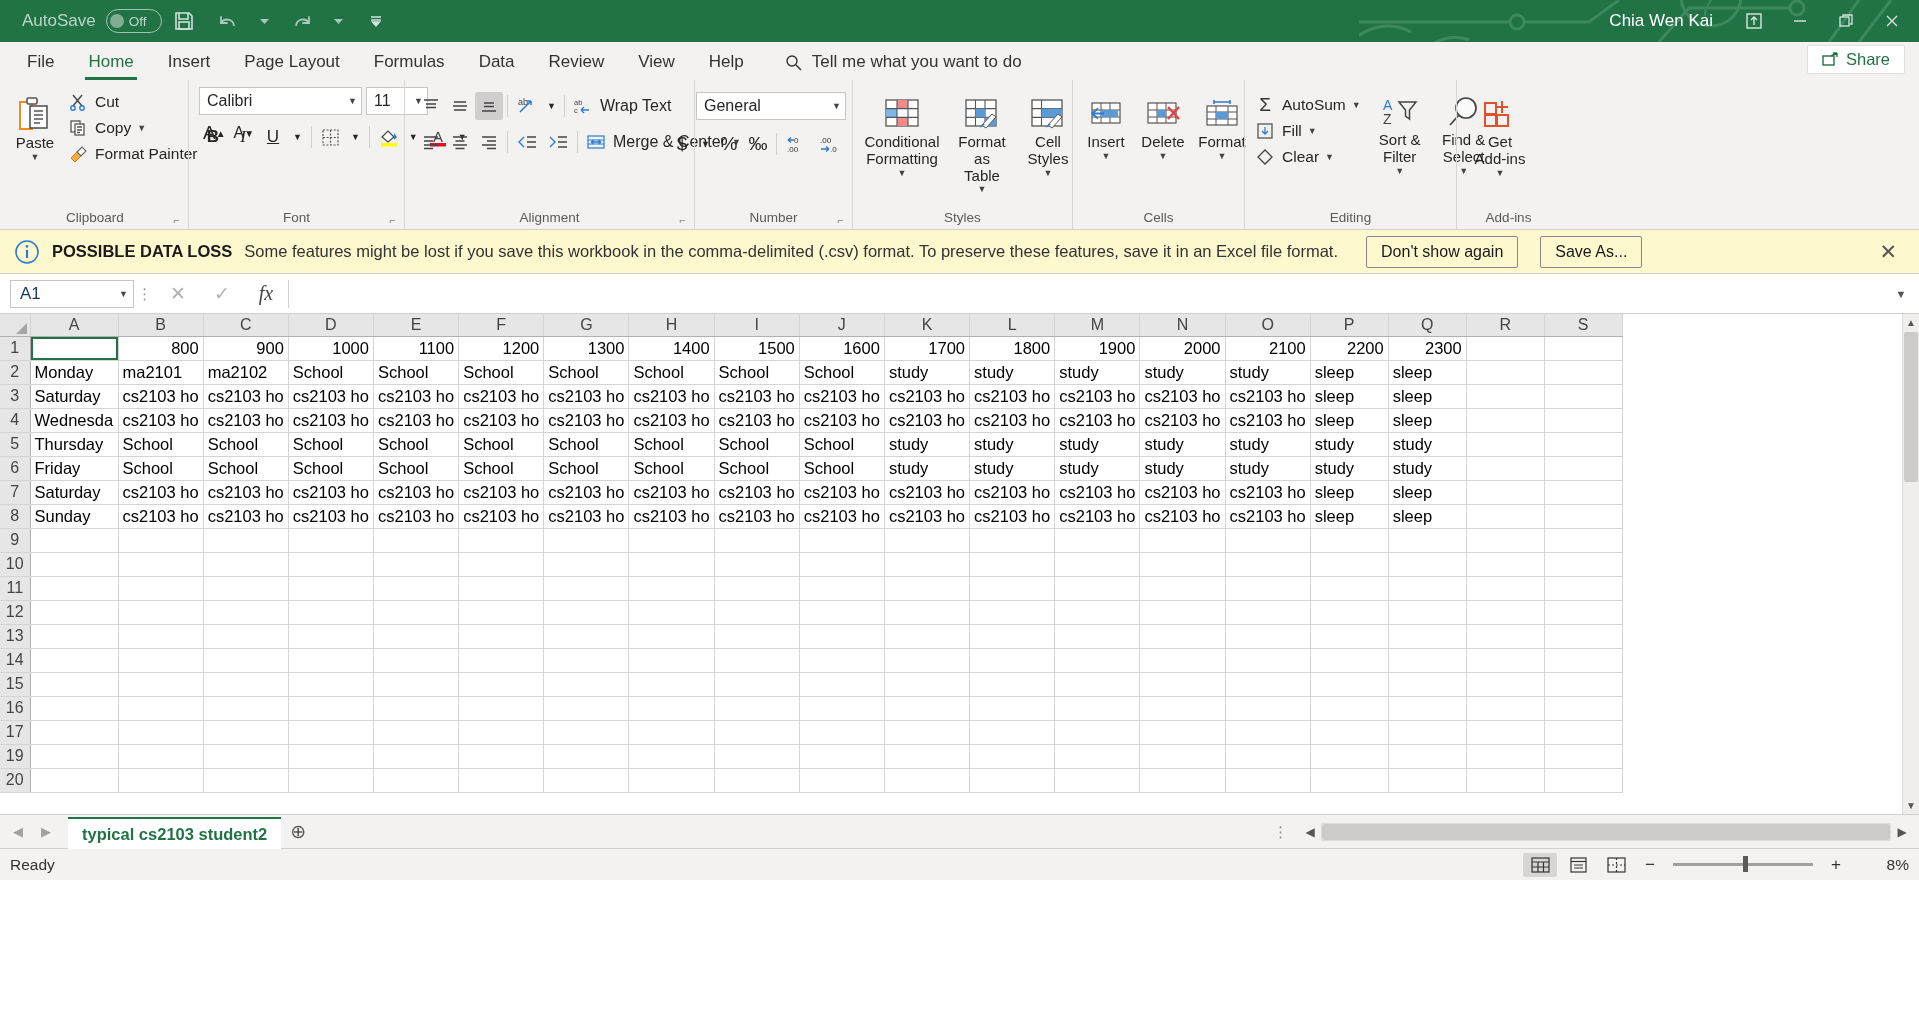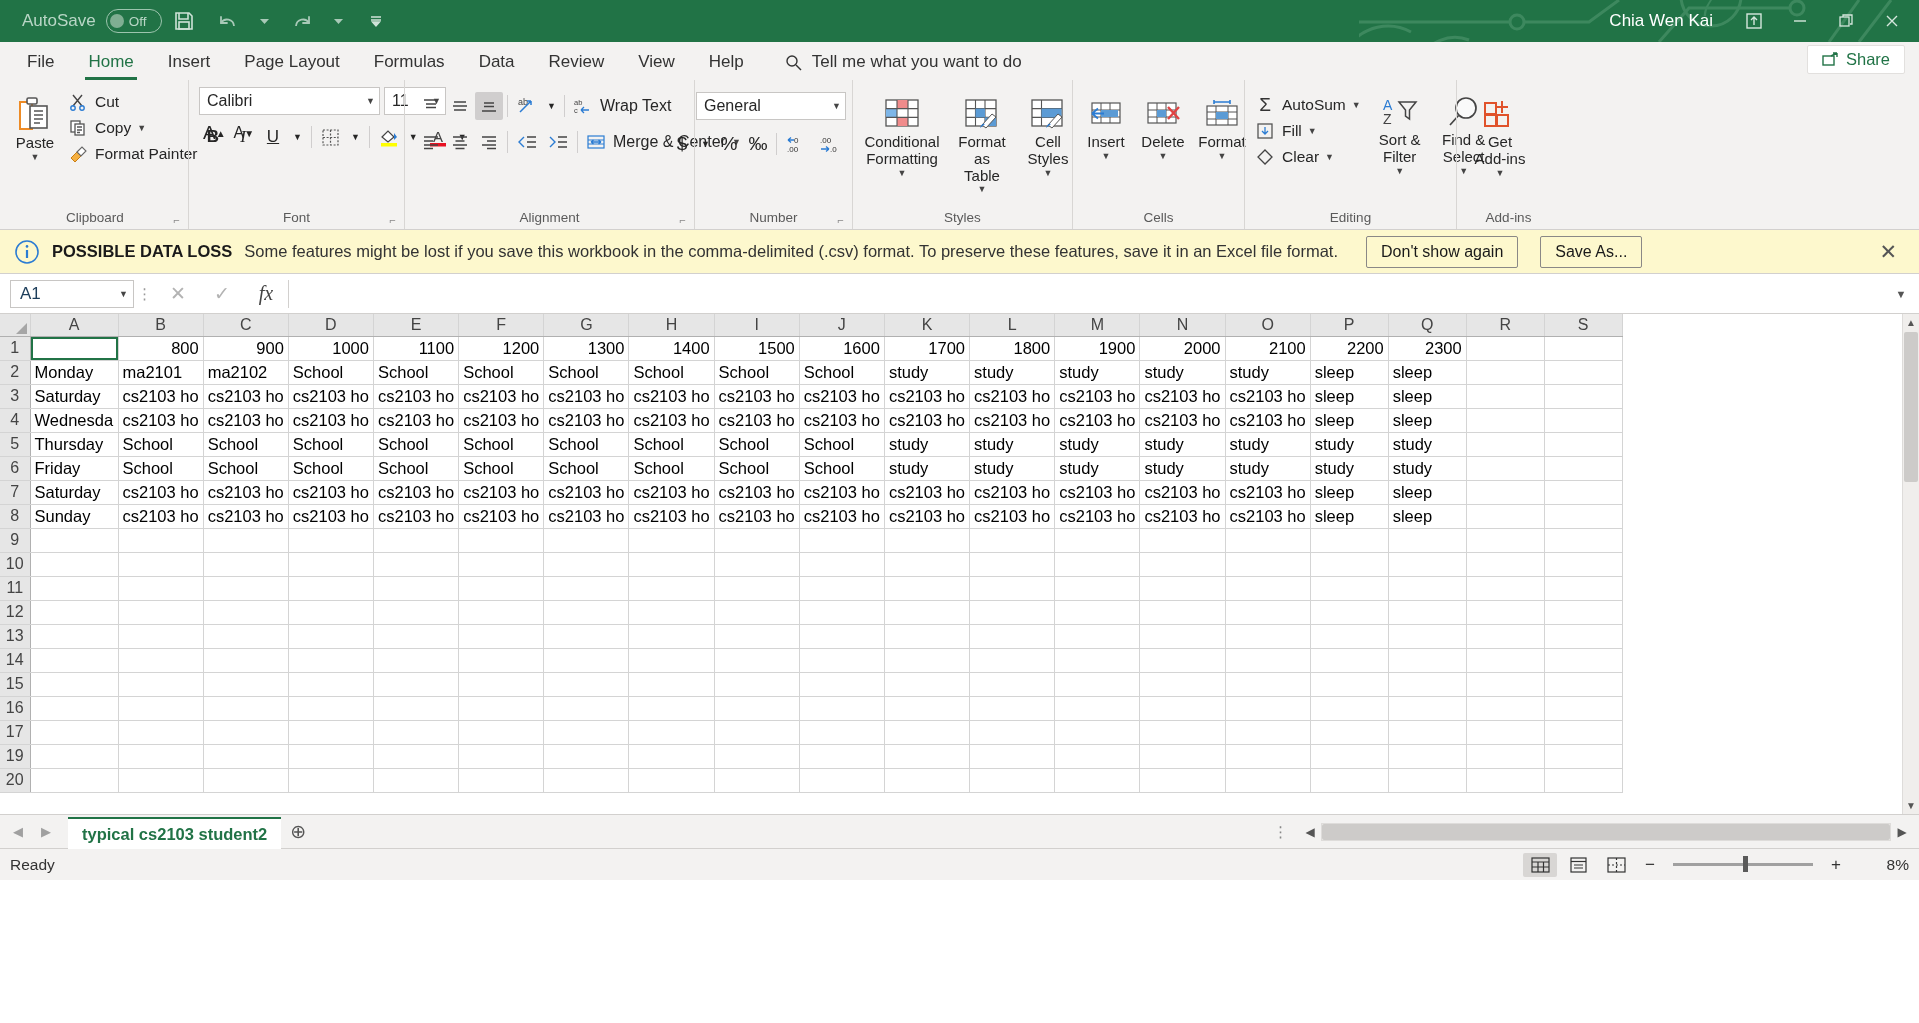--- a/index.html
+++ b/index.html
@@ -102,21 +102,21 @@
   
   .fontrow1 { display: flex; align-items: center; gap: 4px; }
   .fontrow2 { display: flex; align-items: center; gap: 2px; margin-top: 6px; }
   .combo {
     height: 28px; background: #fff; border: 1px solid #c8c6c4;
     display: flex; align-items: center; padding: 0 4px 0 7px;
     font-size: 16px; color: #262626; cursor: pointer;
   }
   .combo .cval { flex: 1; }
   .combo .cdd { font-size: 9px; color: #444; padding-left: 6px; }
-  .fname { width: 181px; }
+  .fname { width: 163px; }
   .fsize { width: 62px; }
   .ibtn {
     min-width: 28px; height: 28px; display:flex; align-items:center; justify-content:center;
     font-size: 17px; color: #262626; cursor: pointer; border-radius: 2px; padding: 0 4px;
   }
   .ibtn.on { background: #d0cece; }
   .vsep { width: 1px; height: 22px; background: #d0cece; margin: 0 3px; }
 
   
   .alignrow { display: flex; align-items: center; gap: 1px; }

